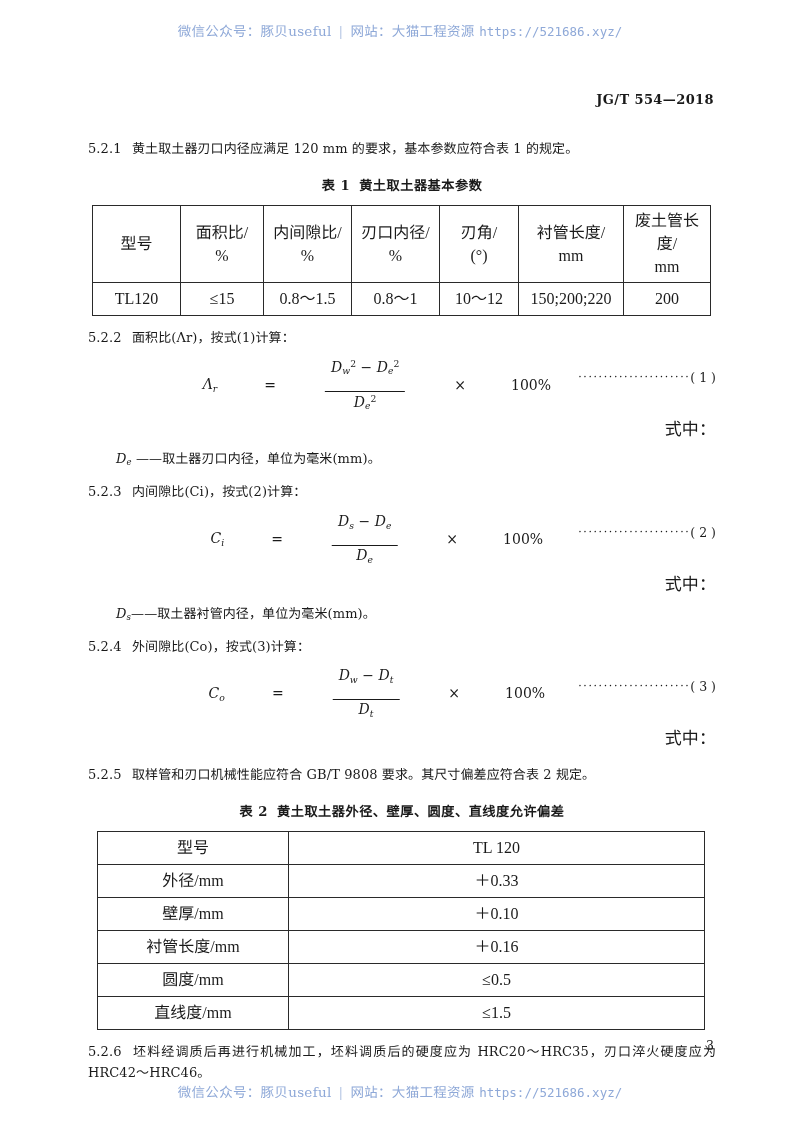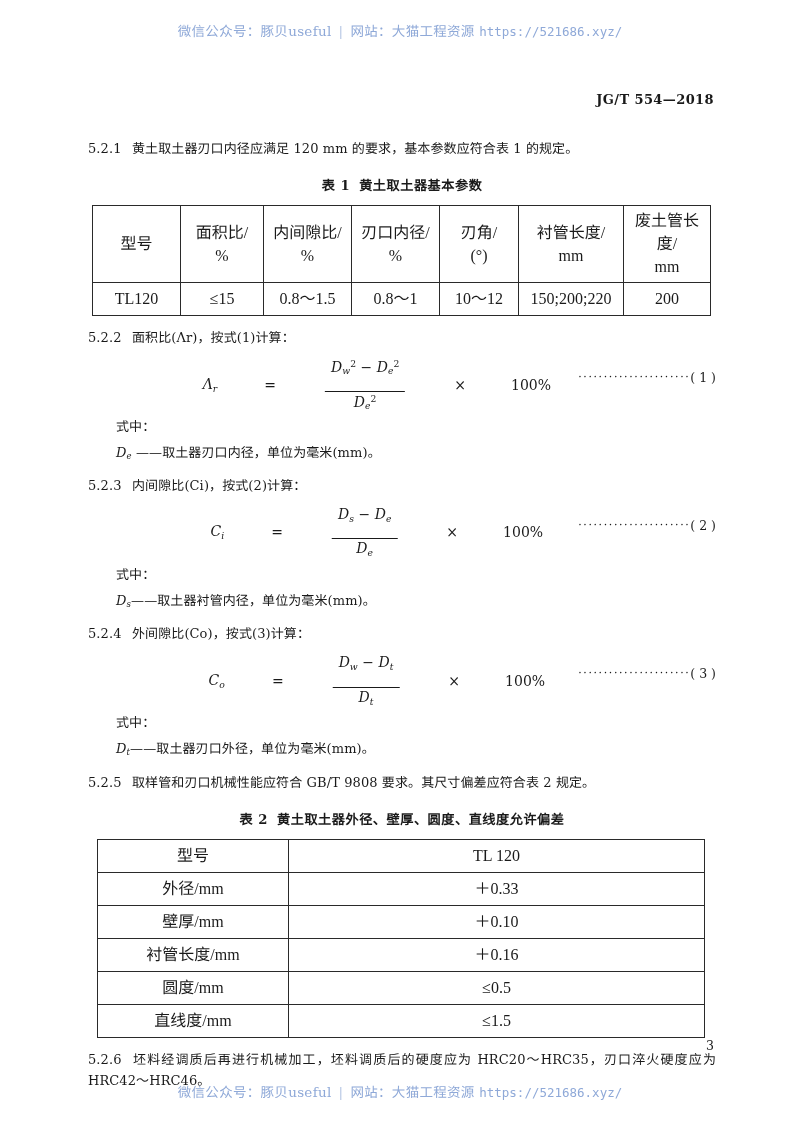--- a/index.html
+++ b/index.html
@@ -89,25 +89,26 @@
     line-height: 1.62;
     margin: 0 0 9px 0;
     text-align: justify;
     letter-spacing: 0.1px;
   }
   .para .num {
     display: inline-block;
     min-width: 44px;
   }
   .indent1 {
-    font-size: 13px;
+    font-size: 17px;
     line-height: 1.62;
     margin: 0 0 5px 0;
     padding-left: 28px;
     letter-spacing: 0.1px;
+    text-align: right;
   }
   .indent2 {
     font-size: 13px;
     line-height: 1.62;
     margin: 0 0 5px 0;
     padding-left: 28px;
     letter-spacing: 0.1px;
   }
   .gap-sm { height: 6px; }
   .gap-md { height: 11px; }
@@ -375,23 +376,20 @@
         </span>
         <span class="op">×</span>
           <span>100%</span>
       </div>
       <div class="eqnum">
         <span class="leader">······················</span><span>( 3 )</span>
       </div>
     </div>
 
     <div class="indent1">式中：</div>
-    <div class="indent2">
-      <var class="v">D</var><span class="sub">t</span>——取土器刃口外径，单位为毫米(mm)。
-    </div>
 
     <div class="gap-sm"></div>
 
     <div class="para">
       <span class="num">5.2.5</span><span>取样管和刃口机械性能应符合 GB/T 9808 要求。其尺寸偏差应符合表 2 规定。</span>
     </div>
 
     <div class="table-caption">
       <span class="cap-num">表 2</span><span>黄土取土器外径、壁厚、圆度、直线度允许偏差</span>
     </div>

